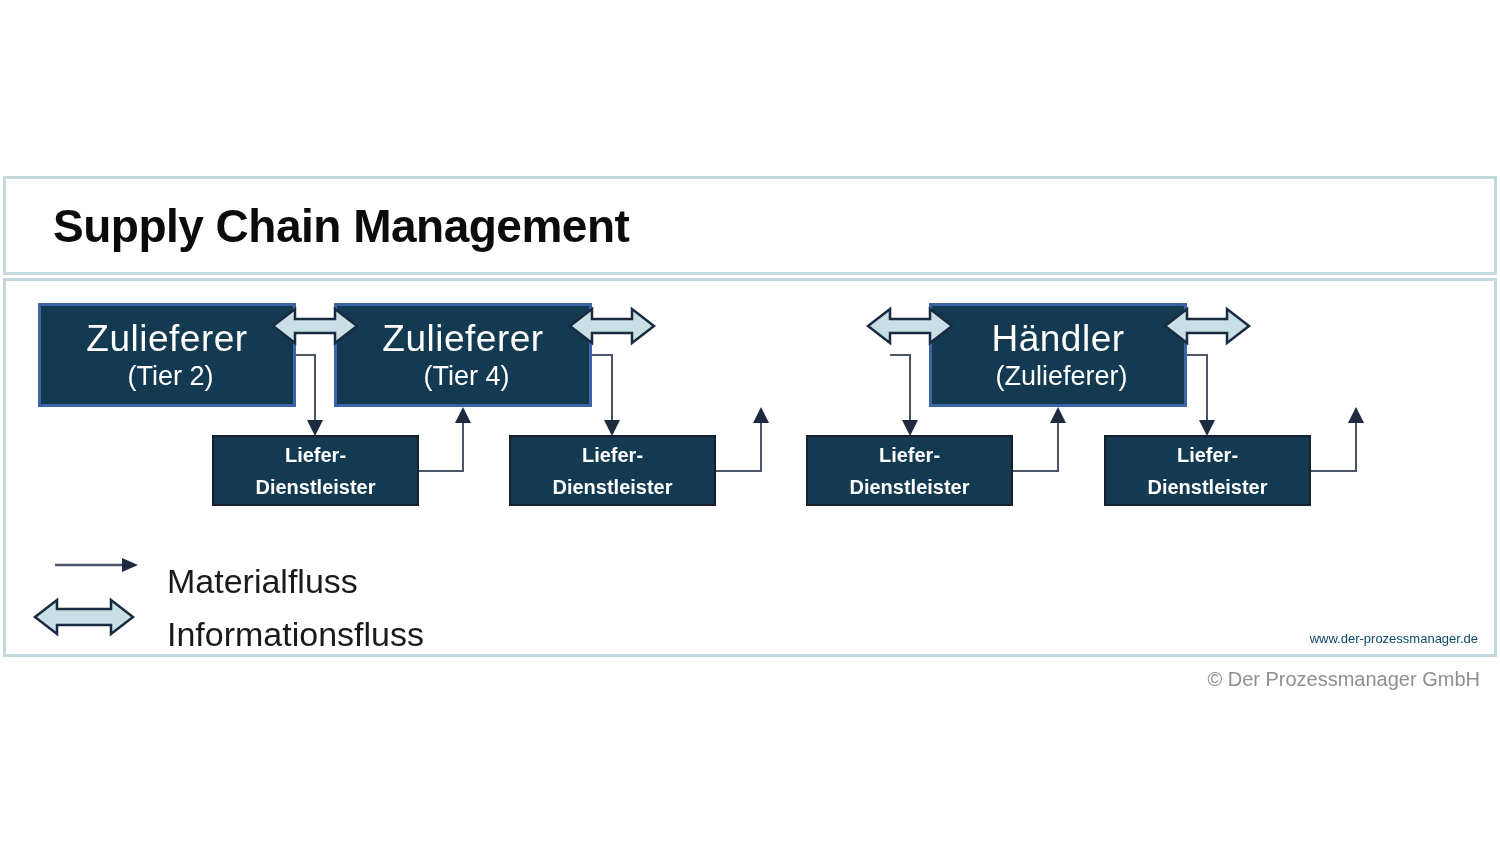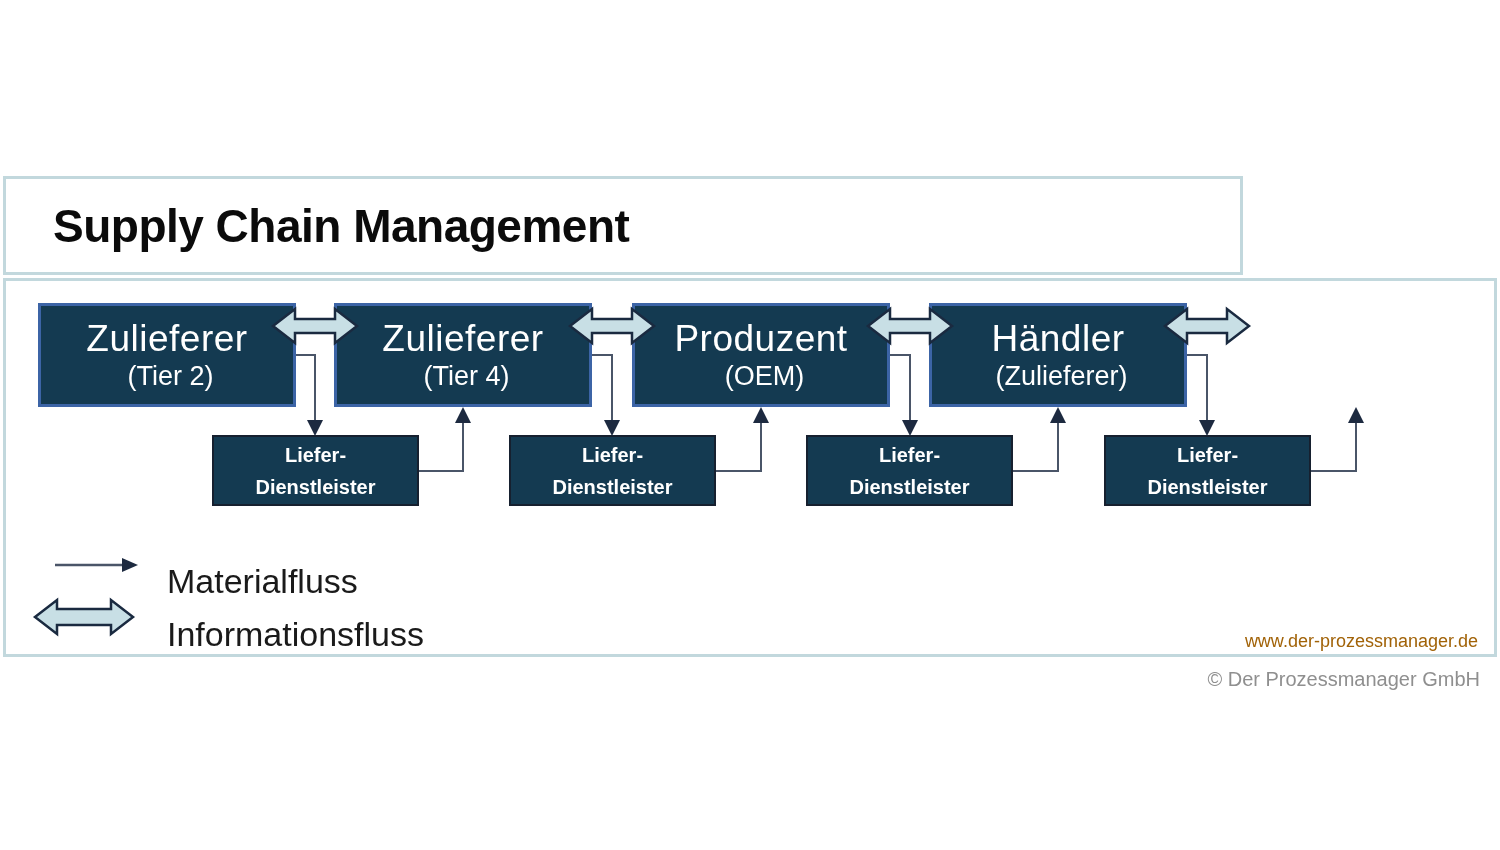--- a/index.html
+++ b/index.html
@@ -3,21 +3,21 @@
 <meta charset="utf-8">
 <style>
   * { margin: 0; padding: 0; box-sizing: border-box; }
   html, body { width: 1500px; height: 850px; background: #ffffff; overflow: hidden; }
   body { font-family: "Liberation Sans", sans-serif; position: relative; }
 
   .canvas { position: absolute; left: 0; top: 0; width: 1500px; height: 850px; }
 
   
   .title-band {
-    position: absolute; left: 3px; top: 176px; width: 1240px; height: 99px;
+    position: absolute; left: 3px; top: 176px; width: 1494px; height: 99px;
     background: #ffffff; border: 3px solid #c2d8dd;
     display: flex; align-items: center;
   }
   .title-band h1 {
     margin-left: 47px; font-size: 46px; font-weight: 800; color: #0b0b0b;
     letter-spacing: -0.5px; font-family: "Liberation Sans", sans-serif;
   }
   .content-band {
     position: absolute; left: 3px; top: 278px; width: 1494px; height: 379px;
     background: #ffffff; border: 3px solid #c2d8dd;
@@ -50,21 +50,21 @@
 
   
   .legend-label {
     position: absolute; left: 167px; color: #1a1a1a; font-size: 34px; z-index: 3; margin-top: 16px;
   }
   .legend-material    { top: 546px; }
   .legend-information { top: 599px; }
 
   
   .site-url {
-    position: absolute; right: 22px; top: 631px; color: #a16207; font-size: 18px; z-index: 3;
+    position: absolute; right: 22px; top: 631px; color: #0c4a6e; font-size: 13px; z-index: 3;
   }
   .copyright {
     position: absolute; right: 20px; top: 668px; color: #8f8f8f; font-size: 20px; z-index: 3;
   }
 </style>
 </head>
 <body>
 
 <div class="canvas">
 
@@ -74,24 +74,20 @@
 
   <div class="content-band"></div>
 
   <div class="node" style="left:38px">
     <div class="node-label">Zulieferer</div>
     <div class="node-sublabel">(Tier 2)</div>
   </div>
   <div class="node" style="left:334px">
     <div class="node-label">Zulieferer</div>
     <div class="node-sublabel">(Tier 4)</div>
-  </div>
-  <div class="node" style="left:632px">
-    <div class="node-label">Produzent</div>
-    <div class="node-sublabel">(OEM)</div>
   </div>
   <div class="node" style="left:929px">
     <div class="node-label">Händler</div>
     <div class="node-sublabel">(Zulieferer)</div>
   </div>
 
   <div class="sp-box" style="left:212px">
     <div>Liefer-</div>
     <div>Dienstleister</div>
   </div>

